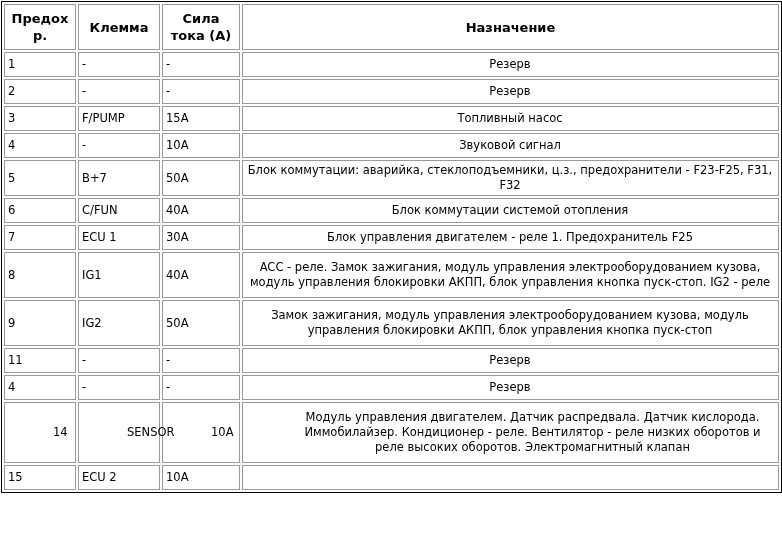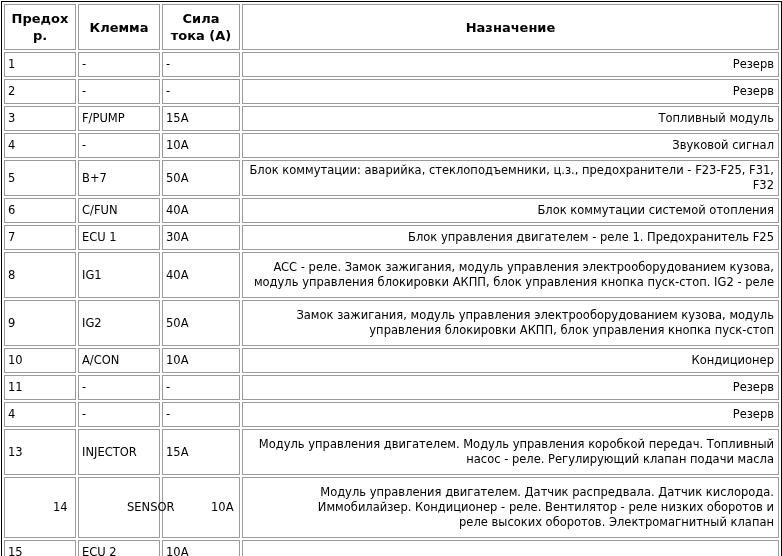--- a/index.html
+++ b/index.html
@@ -60,21 +60,21 @@
   col.c-purp   { width: 537px; }
 
   td.cell-fuse,
   td.cell-term,
   td.cell-amp {
     white-space: nowrap;
     text-align: left;
   }
 
   td.cell-purpose {
-    text-align: right;
+    text-align: center;
   }
 
   tr.row-h1 td { height: 19px; }
   tr.row-h2 td { height: 40px; }
   tr.row-h3 td { height: 55px; padding-left: 48px; }
 </style>
 </head>
 <body>
 
 <div class="table-wrap">
@@ -103,21 +103,21 @@
         <tr class="row-h1">
           <td class="cell-fuse">2</td>
           <td class="cell-term">-</td>
           <td class="cell-amp">-</td>
           <td class="cell-purpose">Резерв</td>
         </tr>
         <tr class="row-h1">
           <td class="cell-fuse">3</td>
           <td class="cell-term">F/PUMP</td>
           <td class="cell-amp">15A</td>
-          <td class="cell-purpose">Топливный модуль</td>
+          <td class="cell-purpose">Топливный насос</td>
         </tr>
         <tr class="row-h1">
           <td class="cell-fuse">4</td>
           <td class="cell-term">-</td>
           <td class="cell-amp">10A</td>
           <td class="cell-purpose">Звуковой сигнал</td>
         </tr>
         <tr class="row-h1">
           <td class="cell-fuse">5</td>
           <td class="cell-term">B+7</td>
@@ -142,42 +142,30 @@
           <td class="cell-amp">40A</td>
           <td class="cell-purpose">ACC - реле. Замок зажигания, модуль управления электрооборудованием кузова, модуль управления блокировки АКПП, блок управления кнопка пуск-стоп. IG2 - реле</td>
         </tr>
         <tr class="row-h2">
           <td class="cell-fuse">9</td>
           <td class="cell-term">IG2</td>
           <td class="cell-amp">50A</td>
           <td class="cell-purpose">Замок зажигания, модуль управления электрооборудованием кузова, модуль управления блокировки АКПП, блок управления кнопка пуск-стоп</td>
         </tr>
         <tr class="row-h1">
-          <td class="cell-fuse">10</td>
-          <td class="cell-term">A/CON</td>
-          <td class="cell-amp">10A</td>
-          <td class="cell-purpose">Кондиционер</td>
-        </tr>
-        <tr class="row-h1">
           <td class="cell-fuse">11</td>
           <td class="cell-term">-</td>
           <td class="cell-amp">-</td>
           <td class="cell-purpose">Резерв</td>
         </tr>
         <tr class="row-h1">
           <td class="cell-fuse">4</td>
           <td class="cell-term">-</td>
           <td class="cell-amp">-</td>
           <td class="cell-purpose">Резерв</td>
-        </tr>
-        <tr class="row-h2">
-          <td class="cell-fuse">13</td>
-          <td class="cell-term">INJECTOR</td>
-          <td class="cell-amp">15A</td>
-          <td class="cell-purpose">Модуль управления двигателем. Модуль управления коробкой передач. Топливный насос - реле. Регулирующий клапан подачи масла</td>
         </tr>
         <tr class="row-h3">
           <td class="cell-fuse">14</td>
           <td class="cell-term">SENSOR</td>
           <td class="cell-amp">10A</td>
           <td class="cell-purpose">Модуль управления двигателем. Датчик распредвала. Датчик кислорода. Иммобилайзер. Кондиционер - реле. Вентилятор - реле низких оборотов и реле высоких оборотов. Электромагнитный клапан</td>
         </tr>
         <tr class="row-h1">
           <td class="cell-fuse">15</td>
           <td class="cell-term">ECU 2</td>

